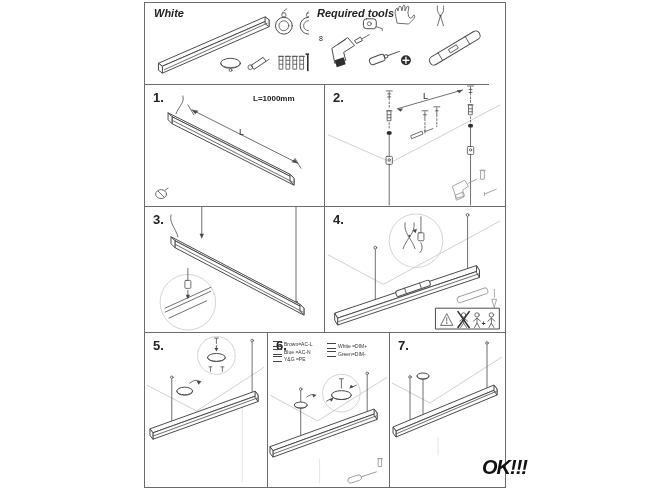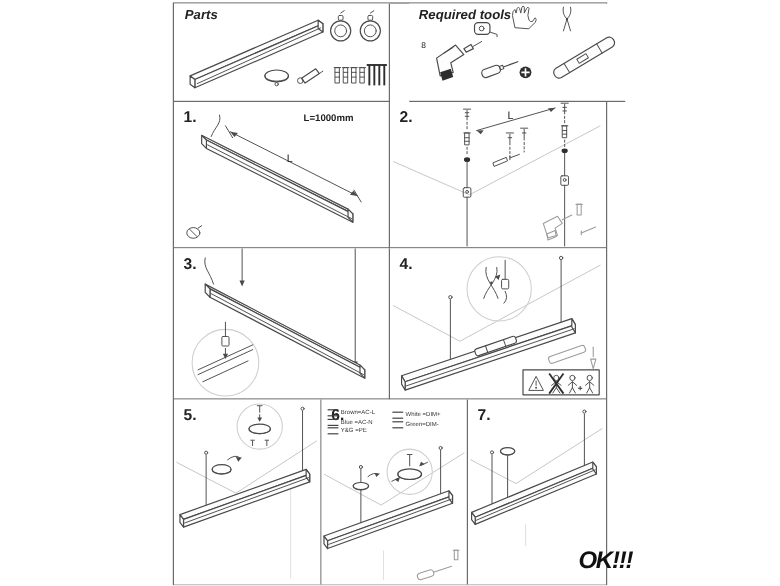--- a/index.html
+++ b/index.html
@@ -97,24 +97,24 @@
               <rect x="162" y="51" width="4.4" height="1.6"></rect>
             <rect x="167.6" y="52" width="1.6" height="17"></rect>
               <rect x="166.2" y="51" width="4.4" height="1.6"></rect>
             <rect x="171.8" y="52" width="1.6" height="17"></rect>
               <rect x="170.4" y="51" width="4.4" height="1.6"></rect>
             <rect x="176" y="52" width="1.6" height="17"></rect>
               <rect x="174.6" y="51" width="4.4" height="1.6"></rect>
           </g>
         </g>
       </svg>
-      <div class="ptitle">Parts</div>
-    </div>
-
-    <div class="panel bb" style="left:196px;top:0;width:180px;height:82px;">
+      <div class="ptitle">White</div>
+    </div>
+
+    <div class="panel bb" style="left:164px;top:0;width:180px;height:82px;">
       <svg viewBox="0 0 180 82">
         <g>
           <rect class="ln" x="54" y="16" width="13" height="10" rx="3"></rect>
           <circle class="ln thin" cx="60" cy="21" r="2"></circle>
           <path class="ln thin" d="M67,24 l6,2 l0,2"></path>
         </g>
         <g class="ln thin">
           <path d="M88,20 L86,10 Q86,6 88,5 L89,8 L90,4 Q91,2 92,4 L93,8 L94,3 Q95,1 96,3 L96,8 L98,4 Q99,2 100,4 L99,10 L100,14 Q101,16 103,15 L105,12 Q107,13 105,16 L100,21 Z"></path>
         </g>
         <g class="ln thin">

